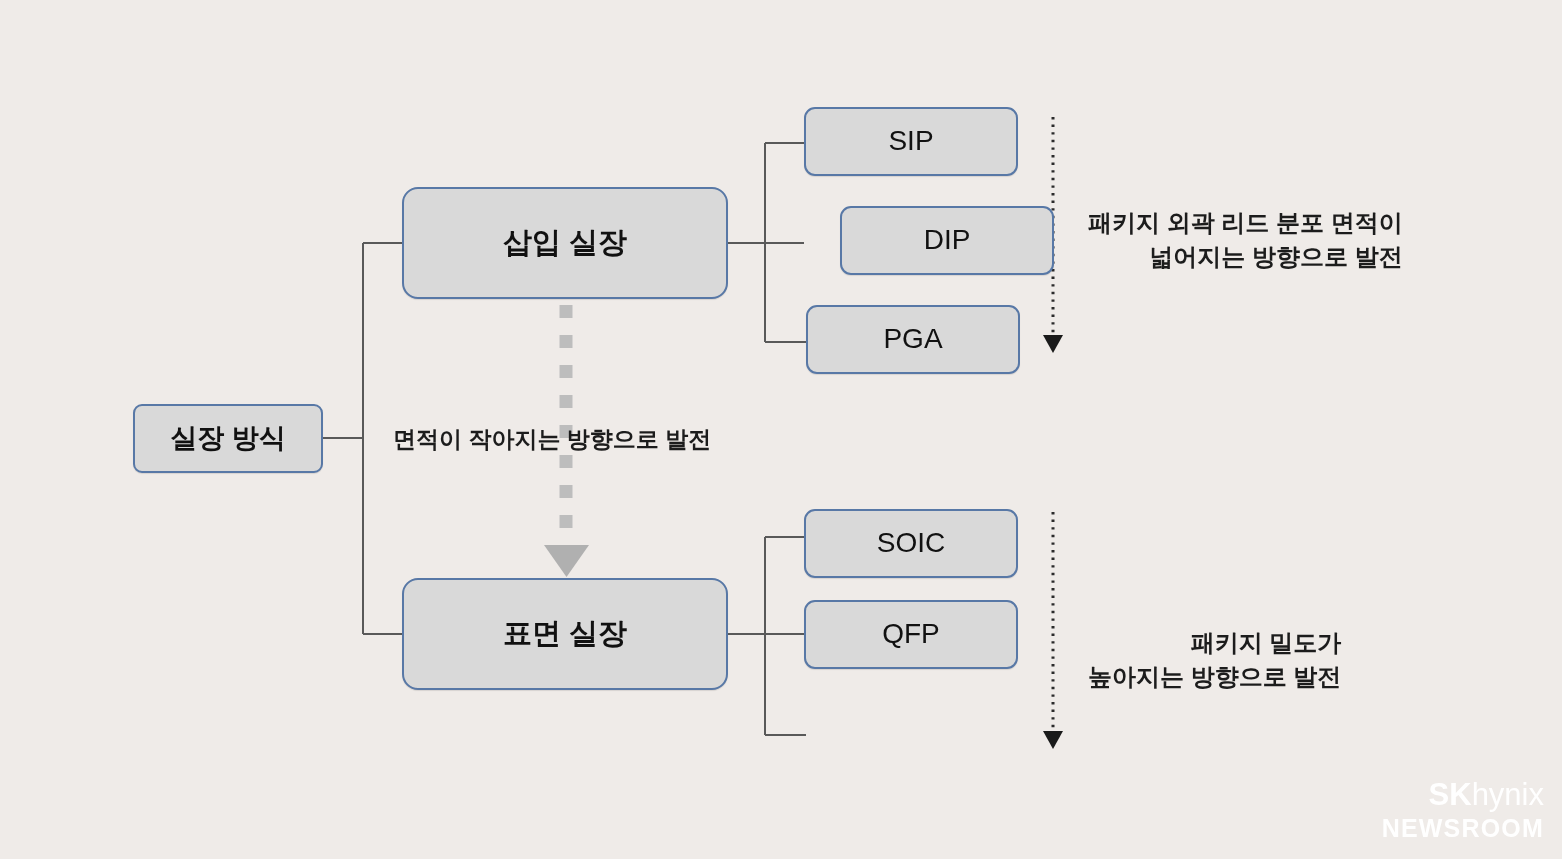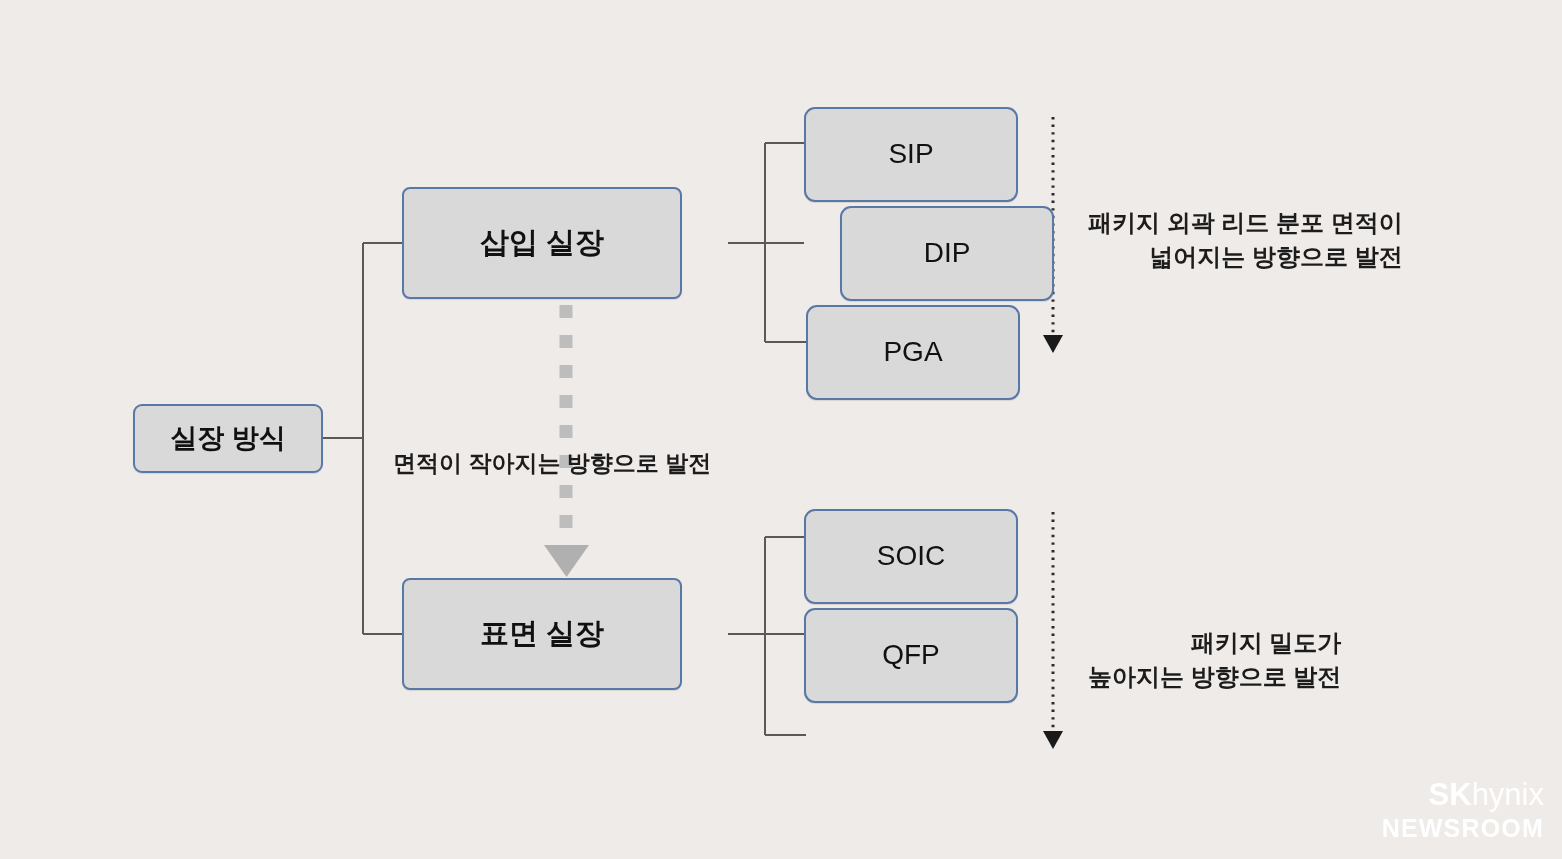--- a/index.html
+++ b/index.html
@@ -46,40 +46,40 @@
     left: 133px;
     top: 404px;
     width: 190px;
     height: 69px;
     font-size: 27px;
     font-weight: 700;
     border-radius: 9px;
   }
   .node.branch {
     left: 402px;
-    width: 280px;
+    width: 326px;
     height: 112px;
     font-size: 29px;
     font-weight: 700;
-    border-radius: 8px;
+    border-radius: 16px;
   }
   .node.branch.b0 { top: 187px; }
   .node.branch.b1 { top: 578px; }
   .node.leaf {
     width: 214px;
-    height: 95px;
+    height: 69px;
     font-size: 28px;
     font-weight: 400;
     border-radius: 11px;
   }
   .node.leaf.l0 { left: 804px; top: 107px; }
   .node.leaf.l1 { left: 840px; top: 206px; }
   .node.leaf.l2 { left: 806px; top: 305px; }
   .node.leaf.l3 { left: 804px; top: 509px; }
-  .node.leaf.l4 { left: 804px; top: 600px; margin-top: 8px; }
+  .node.leaf.l4 { left: 804px; top: 600px; }
   .node.leaf.l5 { left: 806px; top: 698px; }
 
   
   .annotation {
     position: absolute;
     font-size: 24px;
     font-weight: 700;
     color: #1c1c1c;
     line-height: 1.42;
     white-space: pre-line;
@@ -90,21 +90,20 @@
 
   
   .center-caption {
     position: absolute;
     left: 393px;
     top: 424px;
     font-size: 23px;
     font-weight: 700;
     color: #1c1c1c;
     white-space: nowrap;
-    margin-top: 24px;
   }
 
   
   .watermark {
     position: absolute;
     left: 1366px;
     top: 779px;
     width: 178px;
     text-align: right;
     color: #ffffff;

